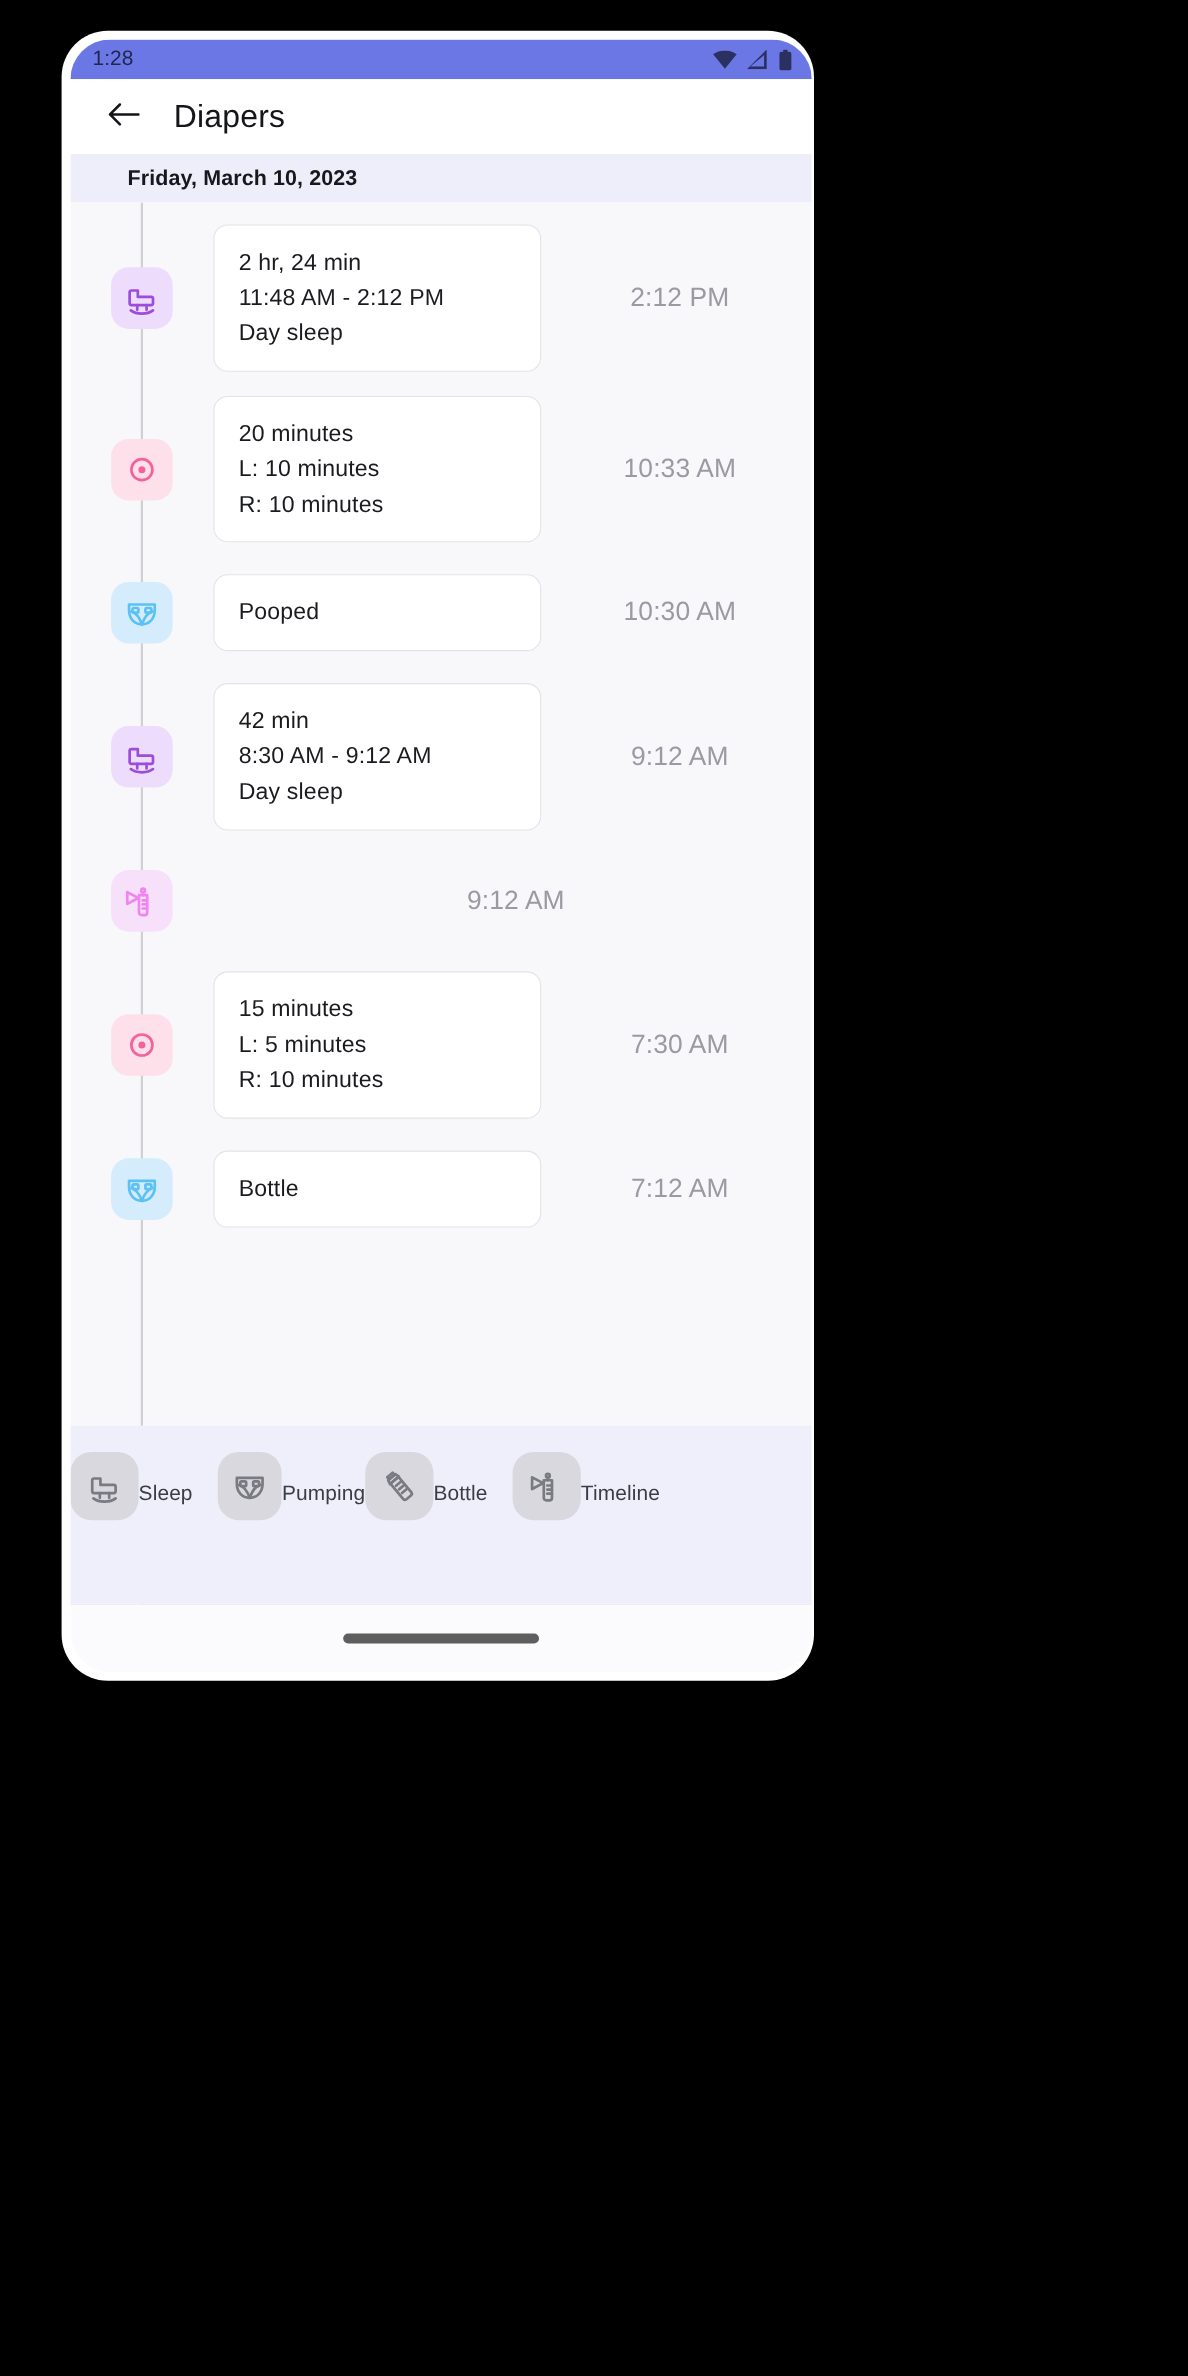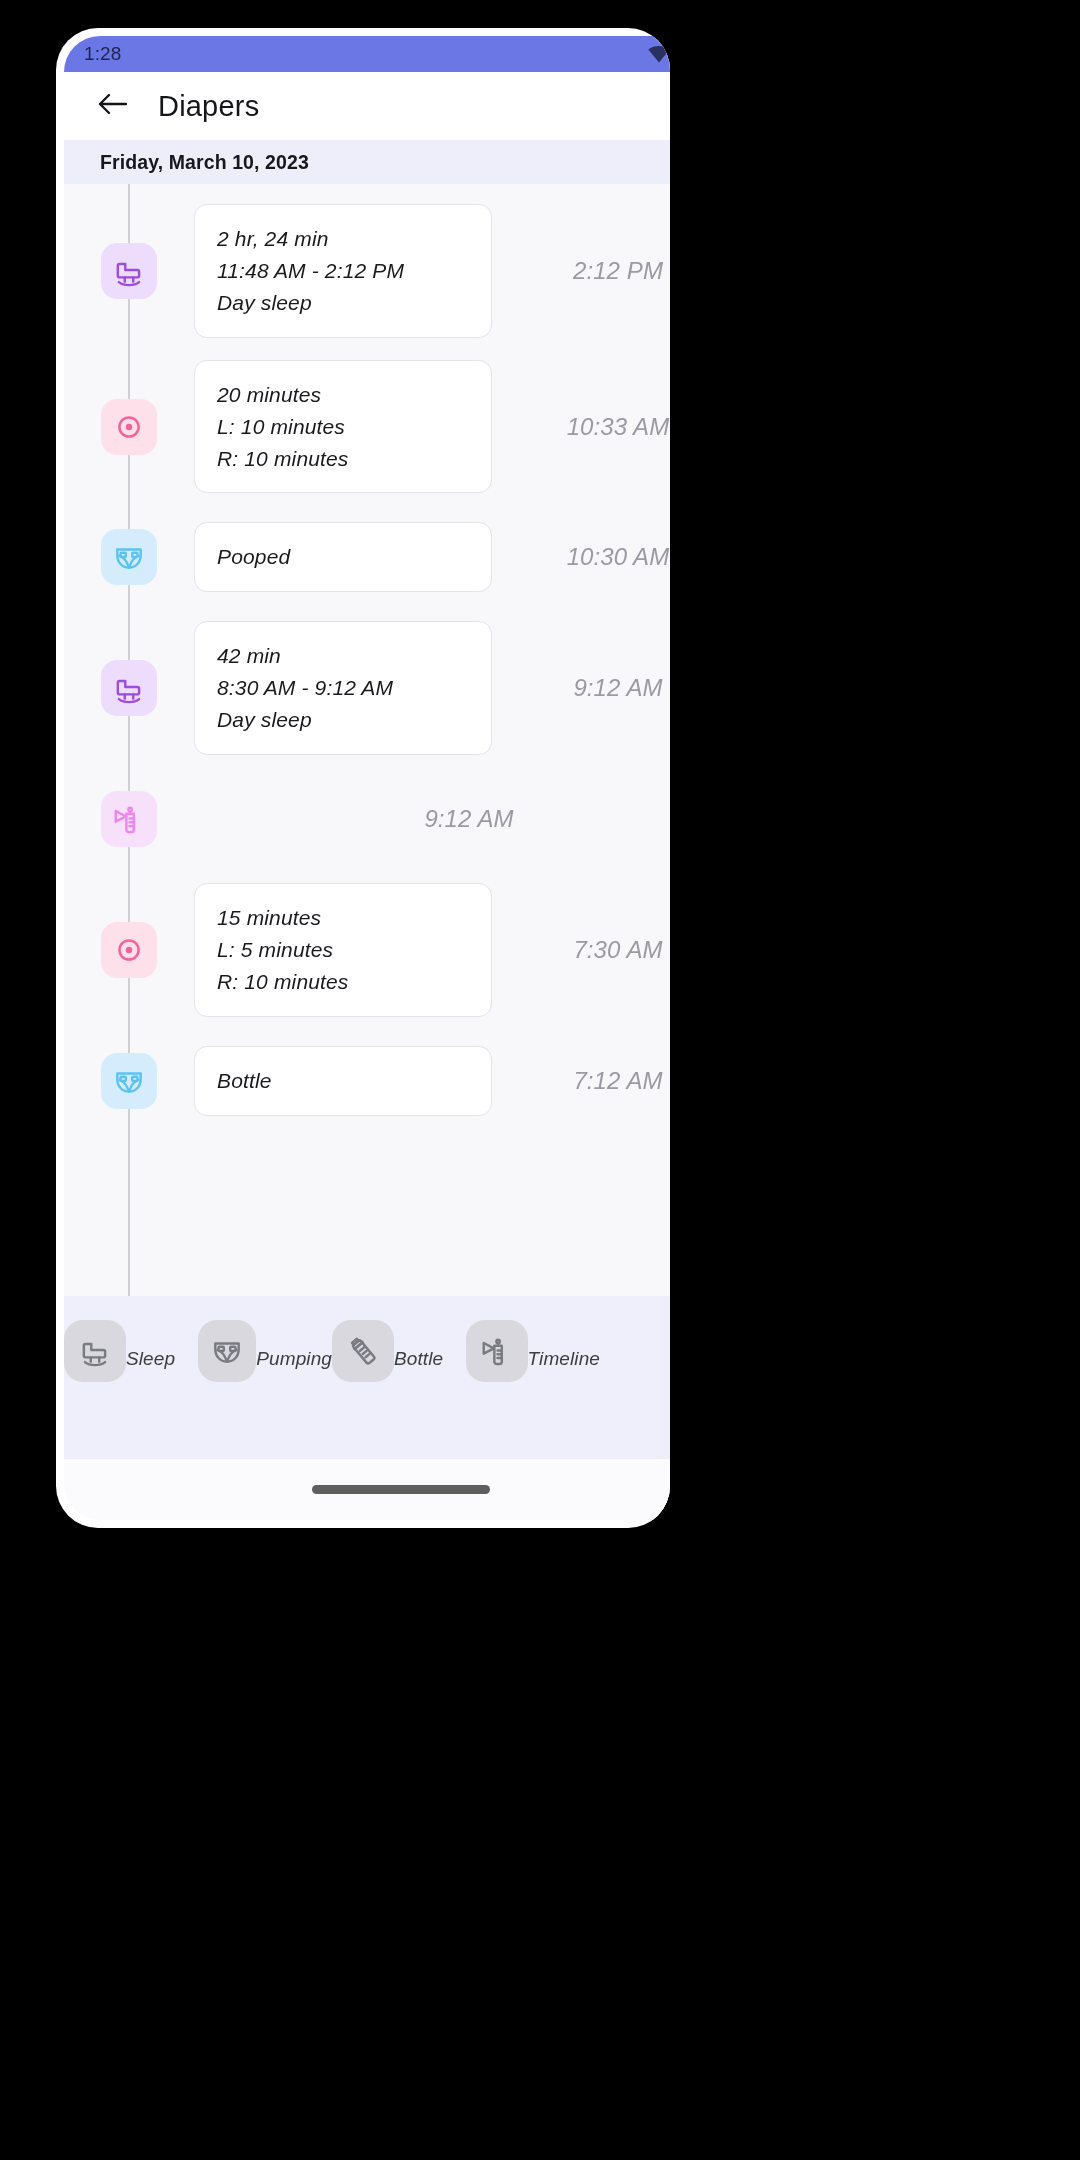--- a/index.html
+++ b/index.html
@@ -7,21 +7,21 @@
     width: 1080px; height: 2160px;
     background: #000000;
     font-family: "Liberation Sans", sans-serif;
     overflow: hidden;
   }
 
   
   #phone-frame {
     position: absolute;
     left: 56px; top: 28px;
-    width: 614px; height: 1500px;
+    width: 684px; height: 1500px;
     background: #ffffff;
     border-radius: 42px;
     box-shadow: 0 0 0 0 #000;
     overflow: hidden;
   }
   #screen {
     position: absolute;
     left: 8px; top: 8px;
     width: 674px; height: 1484px;
     border-radius: 36px;
@@ -75,37 +75,36 @@
     color: #15161a;
     letter-spacing: .2px;
   }
 
   
   #date-header {
     background: #eeeefb;
     height: 44px;
     display: flex;
     align-items: center;
-    padding-left: 36px;
+    padding-left: 52px;
     flex: 0 0 auto;
   }
   #date-header-label {
     font-size: 19.5px;
     font-weight: 700;
     color: #17181c;
     letter-spacing: .1px;
   }
 
   
   #timeline-scroll {
     flex: 1 1 auto;
     position: relative;
     background: #f8f8fa;
     overflow: hidden;
-    font-style: italic;
   }
   
   #timeline-rail {
     position: absolute;
     left: 64px;
     top: 0;
     bottom: 0;
     width: 1.5px;
     background: #cfcfd6;
   }

